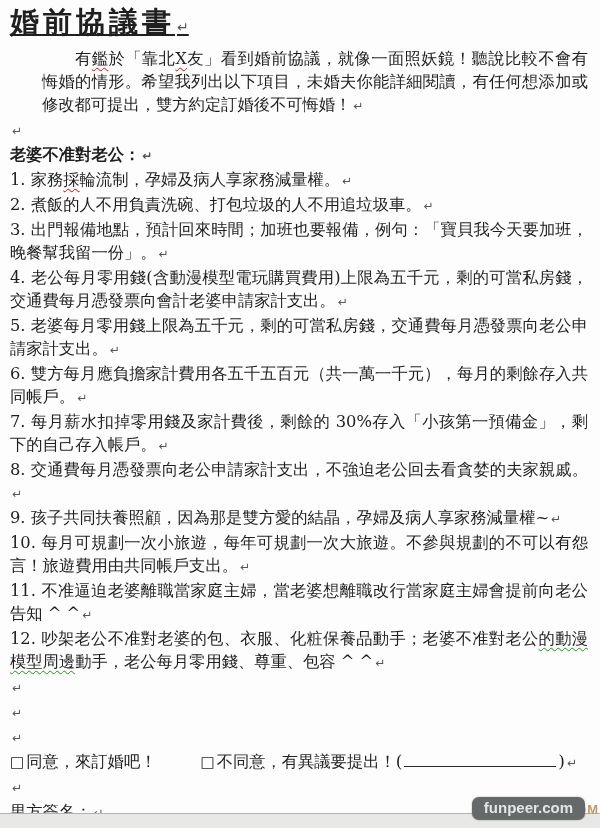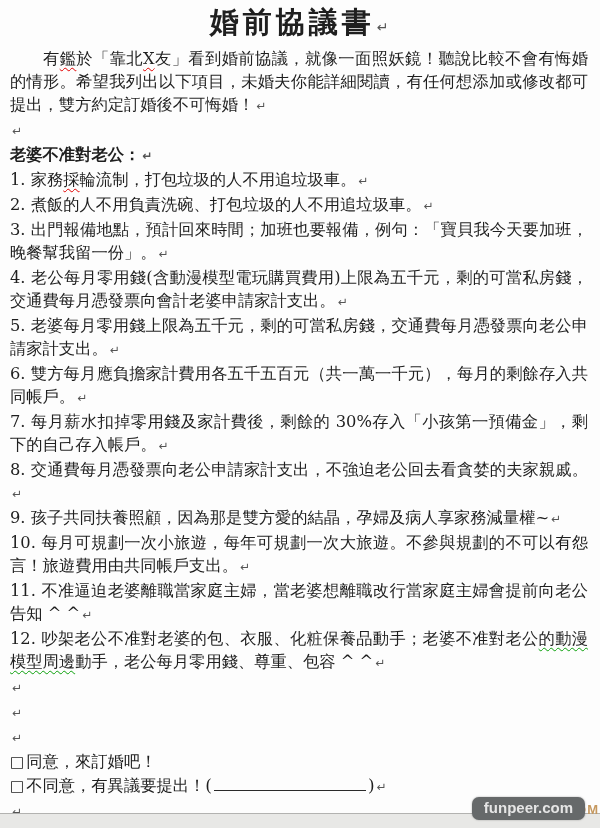--- a/index.html
+++ b/index.html
@@ -14,41 +14,41 @@
   }
   .page{
     position:absolute;inset:0;
     padding:3px 12px 0 10px;
     box-sizing:border-box;
     font-size:16.3px;
     line-height:23px;
   }
   .title{
     margin:1px 0 2px;
-    text-align:center;
     font-size:29px;
     line-height:36px;
     font-weight:600;
     letter-spacing:4px;
+    text-decoration:underline;
   }
   .para{margin:0;text-align:justify;}
-  .intro{text-indent:33px;}
+  .intro{text-indent:33px;margin-left:32px;}
   .heading{font-weight:700;}
   .pil{
     color:#555;
     font-size:12px;
     margin-left:2px;
     font-family:"DejaVu Sans","Liberation Sans",sans-serif;
   }
   .pil-title{font-size:14px;font-weight:400;letter-spacing:0;}
   .sq{text-decoration-line:underline;text-decoration-style:wavy;text-decoration-thickness:1px;text-underline-offset:3px;text-decoration-skip-ink:none;}
   .sq-red{text-decoration-color:#e10000;}
   .sq-green{text-decoration-color:#0ca00c;}
   .blanks .para{min-height:23px;}
-  .options-row{display:flex;align-items:baseline;white-space:nowrap;flex-direction:column;}
+  .options-row{display:flex;align-items:baseline;white-space:nowrap;}
   .opt-gap{display:inline-block;width:44px;}
   .cb{font-size:15px;margin-right:2px;}
   .blankline{
     display:inline-block;
     width:152px;
     height:14px;
     border-bottom:1px solid #2a2a2a;
     margin:0 2px;
   }
   .paren{font-size:17px;}
@@ -87,21 +87,21 @@
 
   <h1 class="title"><span>婚前協議書</span><span class="pil pil-title">↵</span></h1>
 
   <p class="para intro"><span class="segs"><span>有</span><span class="sq sq-red">鑑</span><span>於「靠北</span><span class="sq sq-red">X</span><span>友」看到婚前協議，就像一面照妖鏡！聽說比較不會有悔婚的情形。希望我列出以下項目，未婚夫你能詳細閱讀，有任何想添加或修改都可提出，雙方約定訂婚後不可悔婚！</span></span><span class="pil">↵</span></p>
 
   <p class="para"><span class="pil">↵</span></p>
 
   <p class="para heading"><span>老婆不准對老公：</span><span class="pil">↵</span></p>
 
   <div id="agreement-list">
-      <p class="para"><span>1. </span><span>家務</span><span class="sq sq-red">採</span><span>輪流制，打包垃圾的人不用追垃圾車。</span><span class="pil">↵</span></p>
+      <p class="para"><span>1. </span><span>家務</span><span class="sq sq-red">採</span><span>輪流制，孕婦及病人享家務減量權。</span><span class="pil">↵</span></p>
       <p class="para"><span>2. </span><span>煮飯的人不用負責洗碗、打包垃圾的人不用追垃圾車。</span><span class="pil">↵</span></p>
       <p class="para"><span>3. </span><span>出門報備地點，預計回來時間；加班也要報備，例句：「寶貝我今天要加班，晚餐幫我留一份」。</span><span class="pil">↵</span></p>
       <p class="para"><span>4. </span><span>老公每月零用錢(含動漫模型電玩購買費用)上限為五千元，剩的可當私房錢，交通費每月憑發票向會計老婆申請家計支出。</span><span class="pil">↵</span></p>
       <p class="para"><span>5. </span><span>老婆每月零用錢上限為五千元，剩的可當私房錢，交通費每月憑發票向老公申請家計支出。</span><span class="pil">↵</span></p>
       <p class="para"><span>6. </span><span>雙方每月應負擔家計費用各五千五百元（共一萬一千元），每月的剩餘存入共同帳戶。</span><span class="pil">↵</span></p>
       <p class="para"><span>7. </span><span>每月薪水扣掉零用錢及家計費後，剩餘的 30%存入「小孩第一預備金」，剩下的自己存入帳戶。</span><span class="pil">↵</span></p>
       <p class="para"><span>8. </span><span>交通費每月憑發票向老公申請家計支出，不強迫老公回去看貪婪的夫家親戚。</span><span class="pil">↵</span></p>
       <p class="para"><span>9. </span><span>孩子共同扶養照顧，因為那是雙方愛的結晶，孕婦及病人享家務減量權~</span><span class="pil">↵</span></p>
       <p class="para"><span>10. </span><span>每月可規劃一次小旅遊，每年可規劃一次大旅遊。不參與規劃的不可以有怨言！旅遊費用由共同帳戶支出。</span><span class="pil">↵</span></p>
       <p class="para"><span>11. </span><span>不准逼迫老婆離職當家庭主婦，當老婆想離職改行當家庭主婦會提前向老公告知 ^  ^</span><span class="pil">↵</span></p>

